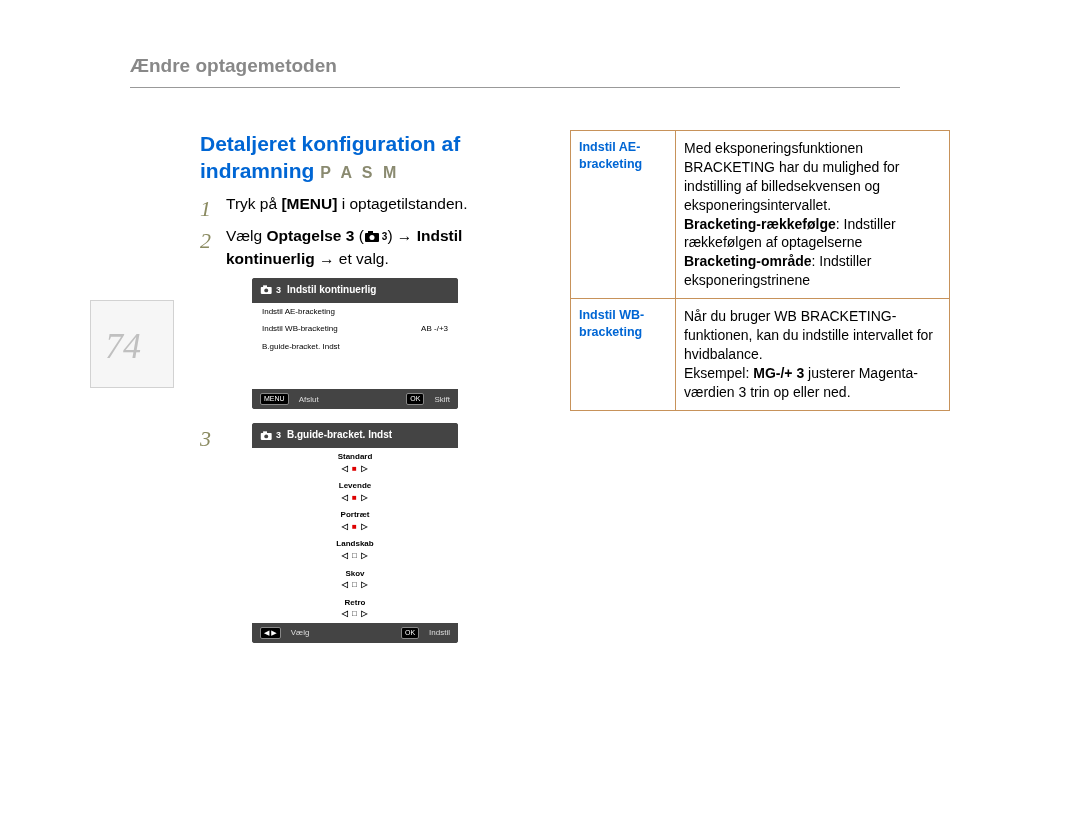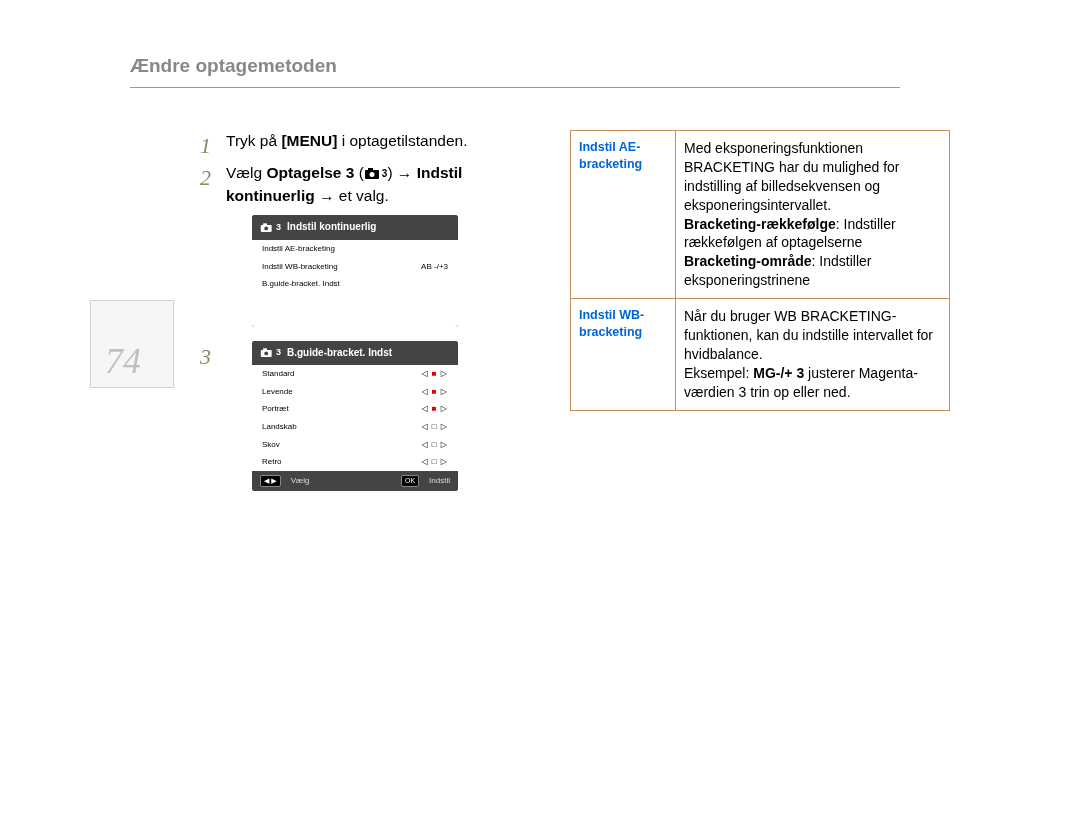--- a/index.html
+++ b/index.html
@@ -18,24 +18,24 @@
   .panel{width:206px;background:#333;border-radius:3px;margin:8px 0 14px 26px;overflow:hidden;font-size:9px;}
   .panel .p-head{display:flex;align-items:center;gap:6px;background:#444;color:#fff;padding:5px 8px;font-weight:bold;font-size:10px;}
   .panel .p-head .cam{display:inline-flex;align-items:center;gap:2px;}
   .panel .p-head .cam svg{width:14px;height:10px;}
   .panel .p-head .three{font-size:9px;}
   .panel .p-body{background:#fff;min-height:70px;}
   .panel .p-body .row{display:flex;justify-content:space-between;padding:3px 10px;font-size:8px;color:#000;}
   .panel .p-foot{display:flex;gap:10px;background:#444;color:#ddd;padding:4px 8px;font-size:8px;align-items:center;}
   .panel .p-foot .kbx{background:#000;border:1px solid #888;border-radius:2px;padding:0 3px;font-size:7px;color:#fff;}
   .panel2 .p-body{background:#fff;}
-  .panel2 .p-body .row{padding:3px 10px;font-size:8px;font-weight:normal;color:#000;display:flex;justify-content:space-between;align-items:center;}
+  .panel2 .p-body .row{padding:3px 10px;font-size:8px;font-weight:bold;color:#000;display:flex;justify-content:space-between;align-items:center;flex-direction:column;}
   .panel2 .p-body .row .sym{font-size:8px;color:#000;letter-spacing:1px;}
   .panel2 .p-body .row .sym .red{color:#d00;}
-  .page-num{position:absolute;left:105px;top:340px;font-size:36px;color:#c0c0c0;font-family:"Times New Roman",serif;font-style:italic;}
+  .page-num{position:absolute;left:105px;top:325px;font-size:36px;color:#c0c0c0;font-family:"Times New Roman",serif;font-style:italic;}
   .page-num-box{position:absolute;left:90px;top:300px;width:82px;height:86px;border:1px solid #d2d2d2;background:rgba(230,230,230,.35);}
   table.info{border-collapse:collapse;width:100%;font-size:14px;}
   table.info td{border:1px solid #c7925a;padding:8px 8px;vertical-align:top;line-height:1.35;}
   table.info td.lbl{color:#0066d4;font-weight:bold;font-size:12.5px;width:88px;}
   b{font-weight:bold;}
 </style>
 </head>
 <body>
 
 <div class="page">
@@ -43,20 +43,25 @@
   <div class="header-band">
     <span class="header-title">Ændre optagemetoden</span>
   </div>
 
   <div class="page-num-box"></div>
   <div class="page-num">74</div>
 
   <div class="content">
 
     <div class="col-left">
+      <h1>
+        <span>Detaljeret konfiguration af</span><br>
+        <span>indramning</span>
+        <span class="modes">P A S M</span>
+      </h1>
 
       <ol class="steps">
 
         <li>
           <span class="num">1</span>
           <span>Tryk på </span><b>[MENU]</b><span> i optagetilstanden.</span>
         </li>
 
         <li>
           <span class="num">2</span>
@@ -89,20 +94,27 @@
                 </div>
               <div class="row">
                   <span>Indstil WB-bracketing</span>
                   <span>AB -/+3</span>
                 </div>
               <div class="row">
                   <span>B.guide-bracket. Indst</span>
                   <span></span>
                 </div>
               <div style="height:34px;"></div>
+            </div>
+            <div class="p-foot">
+              <span class="kbx">MENU</span>
+              <span>Afslut</span>
+              <span style="flex:1"></span>
+              <span class="kbx">OK</span>
+              <span>Skift</span>
             </div>
           </div>
         </li>
 
         <li>
           <span class="num">3</span>
 
           
           <div class="panel panel2">
             <div class="p-head">

